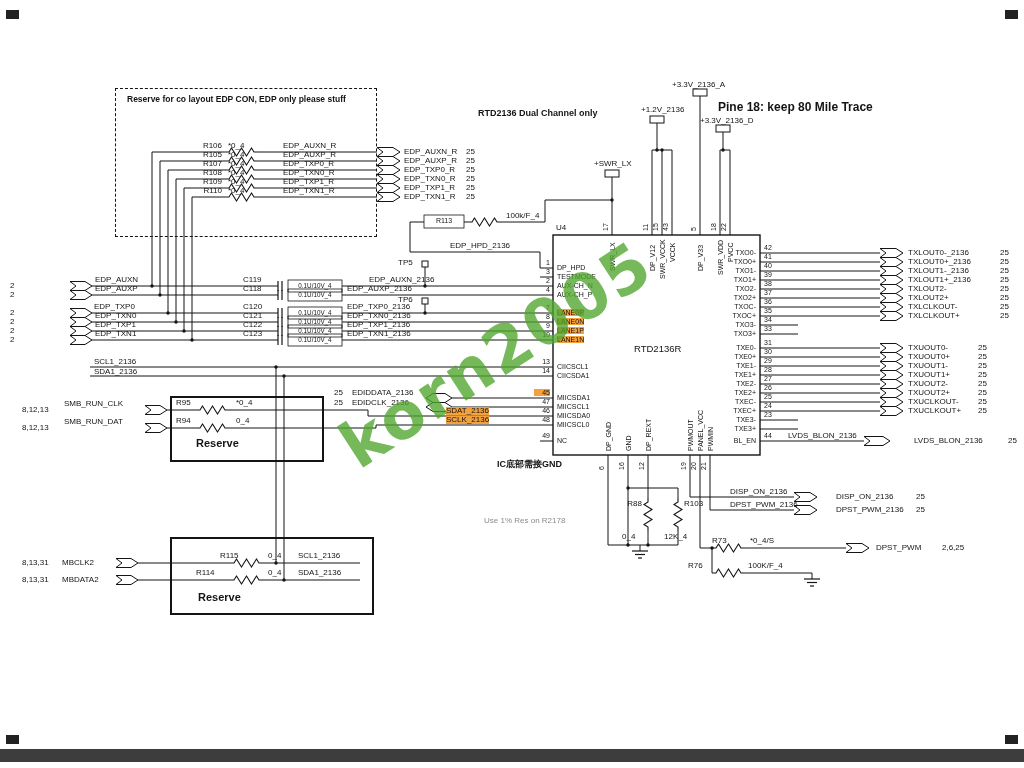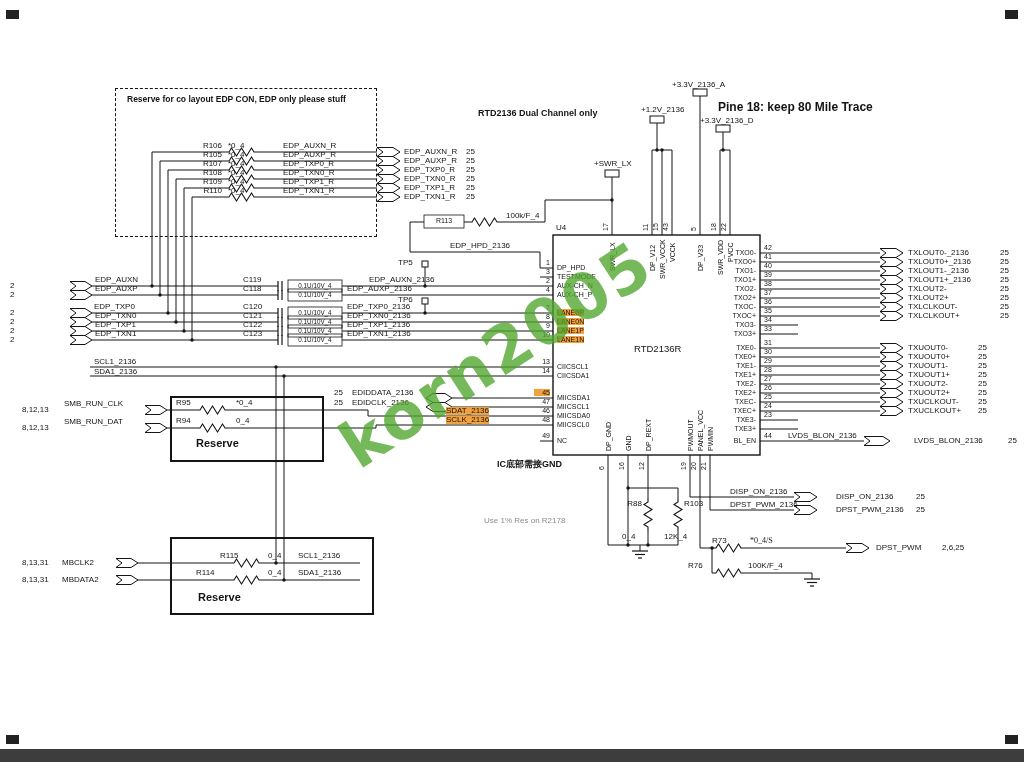--- a/index.html
+++ b/index.html
@@ -486,19 +486,19 @@
       <div class="t" style="left: 622px; top: 533px;">0_4</div>
       <div class="t" style="left: 684px; top: 500px;">R103</div>
       <div class="t" style="left: 664px; top: 533px;">12K_4</div>
       <div class="t" style="left: 730px; top: 488px;">DISP_ON_2136</div>
       <div class="t" style="left: 836px; top: 493px;">DISP_ON_2136</div>
       <div class="t" style="left: 916px; top: 493px;">25</div>
       <div class="t" style="left: 730px; top: 501px;">DPST_PWM_2136</div>
       <div class="t" style="left: 836px; top: 506px;">DPST_PWM_2136</div>
       <div class="t" style="left: 916px; top: 506px;">25</div>
       <div class="t" style="left: 712px; top: 537px;">R73</div>
-      <div class="t" style="left: 750px; top: 537px; font-family: Liberation Serif, serif;">*0_4/S</div>
+      <div class="t" style="left: 750px; top: 537px;">*0_4/S</div>
       <div class="t" style="left: 876px; top: 544px;">DPST_PWM</div>
       <div class="t" style="left: 942px; top: 544px;">2,6,25</div>
       <div class="t" style="left: 688px; top: 562px;">R76</div>
       <div class="t" style="left: 748px; top: 562px;">100K/F_4</div>
     </div>
 </div>
 
 </body></html>

